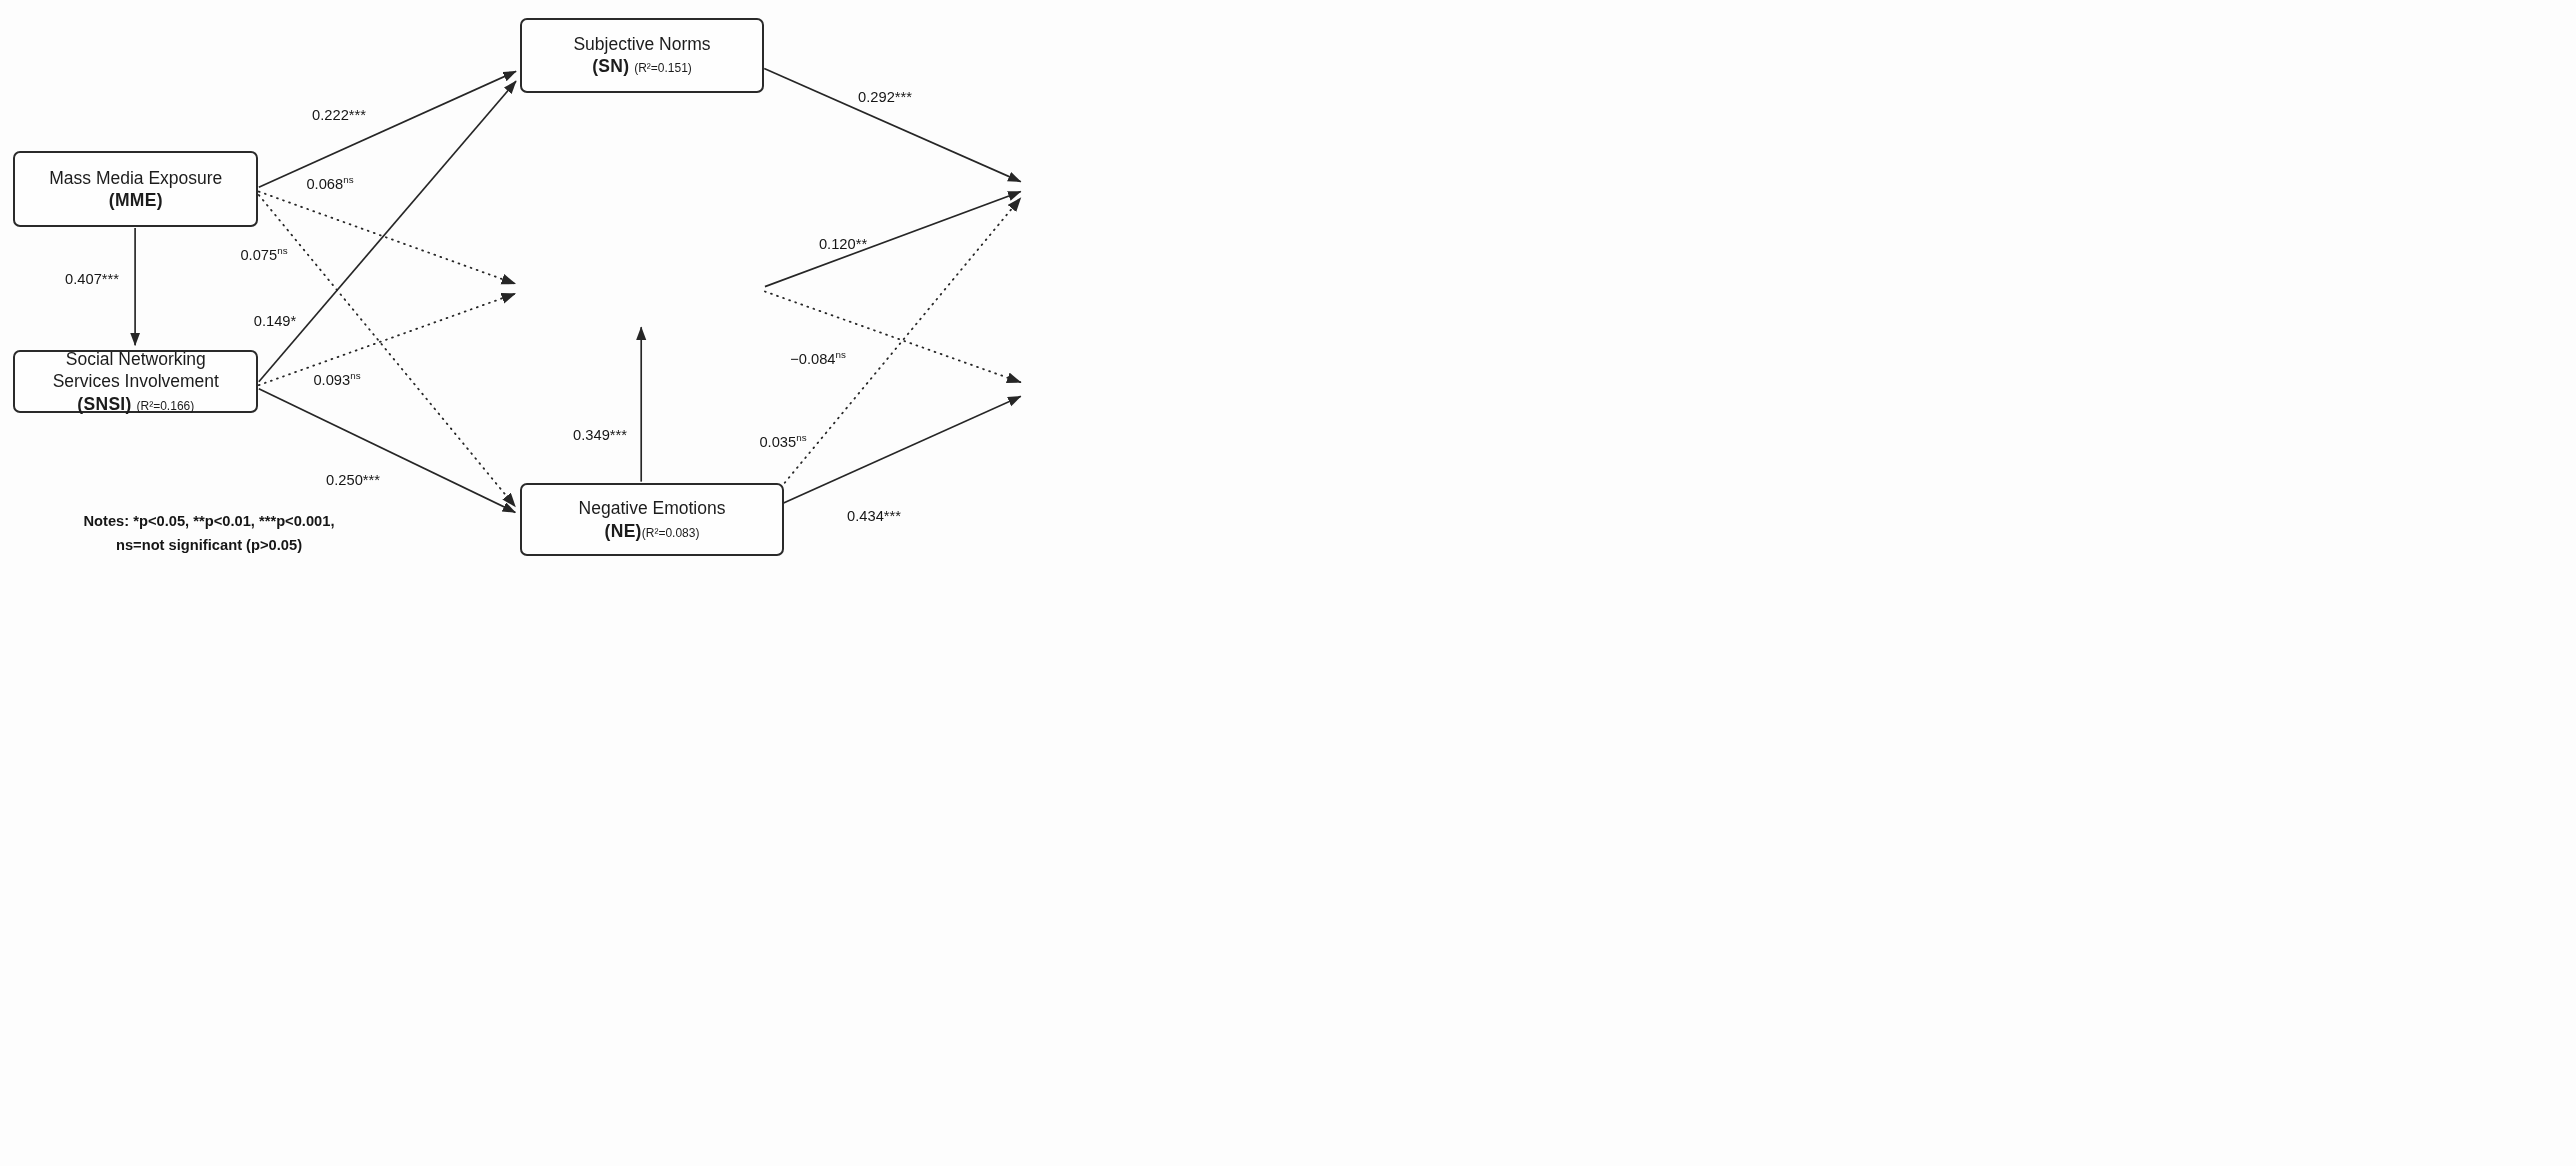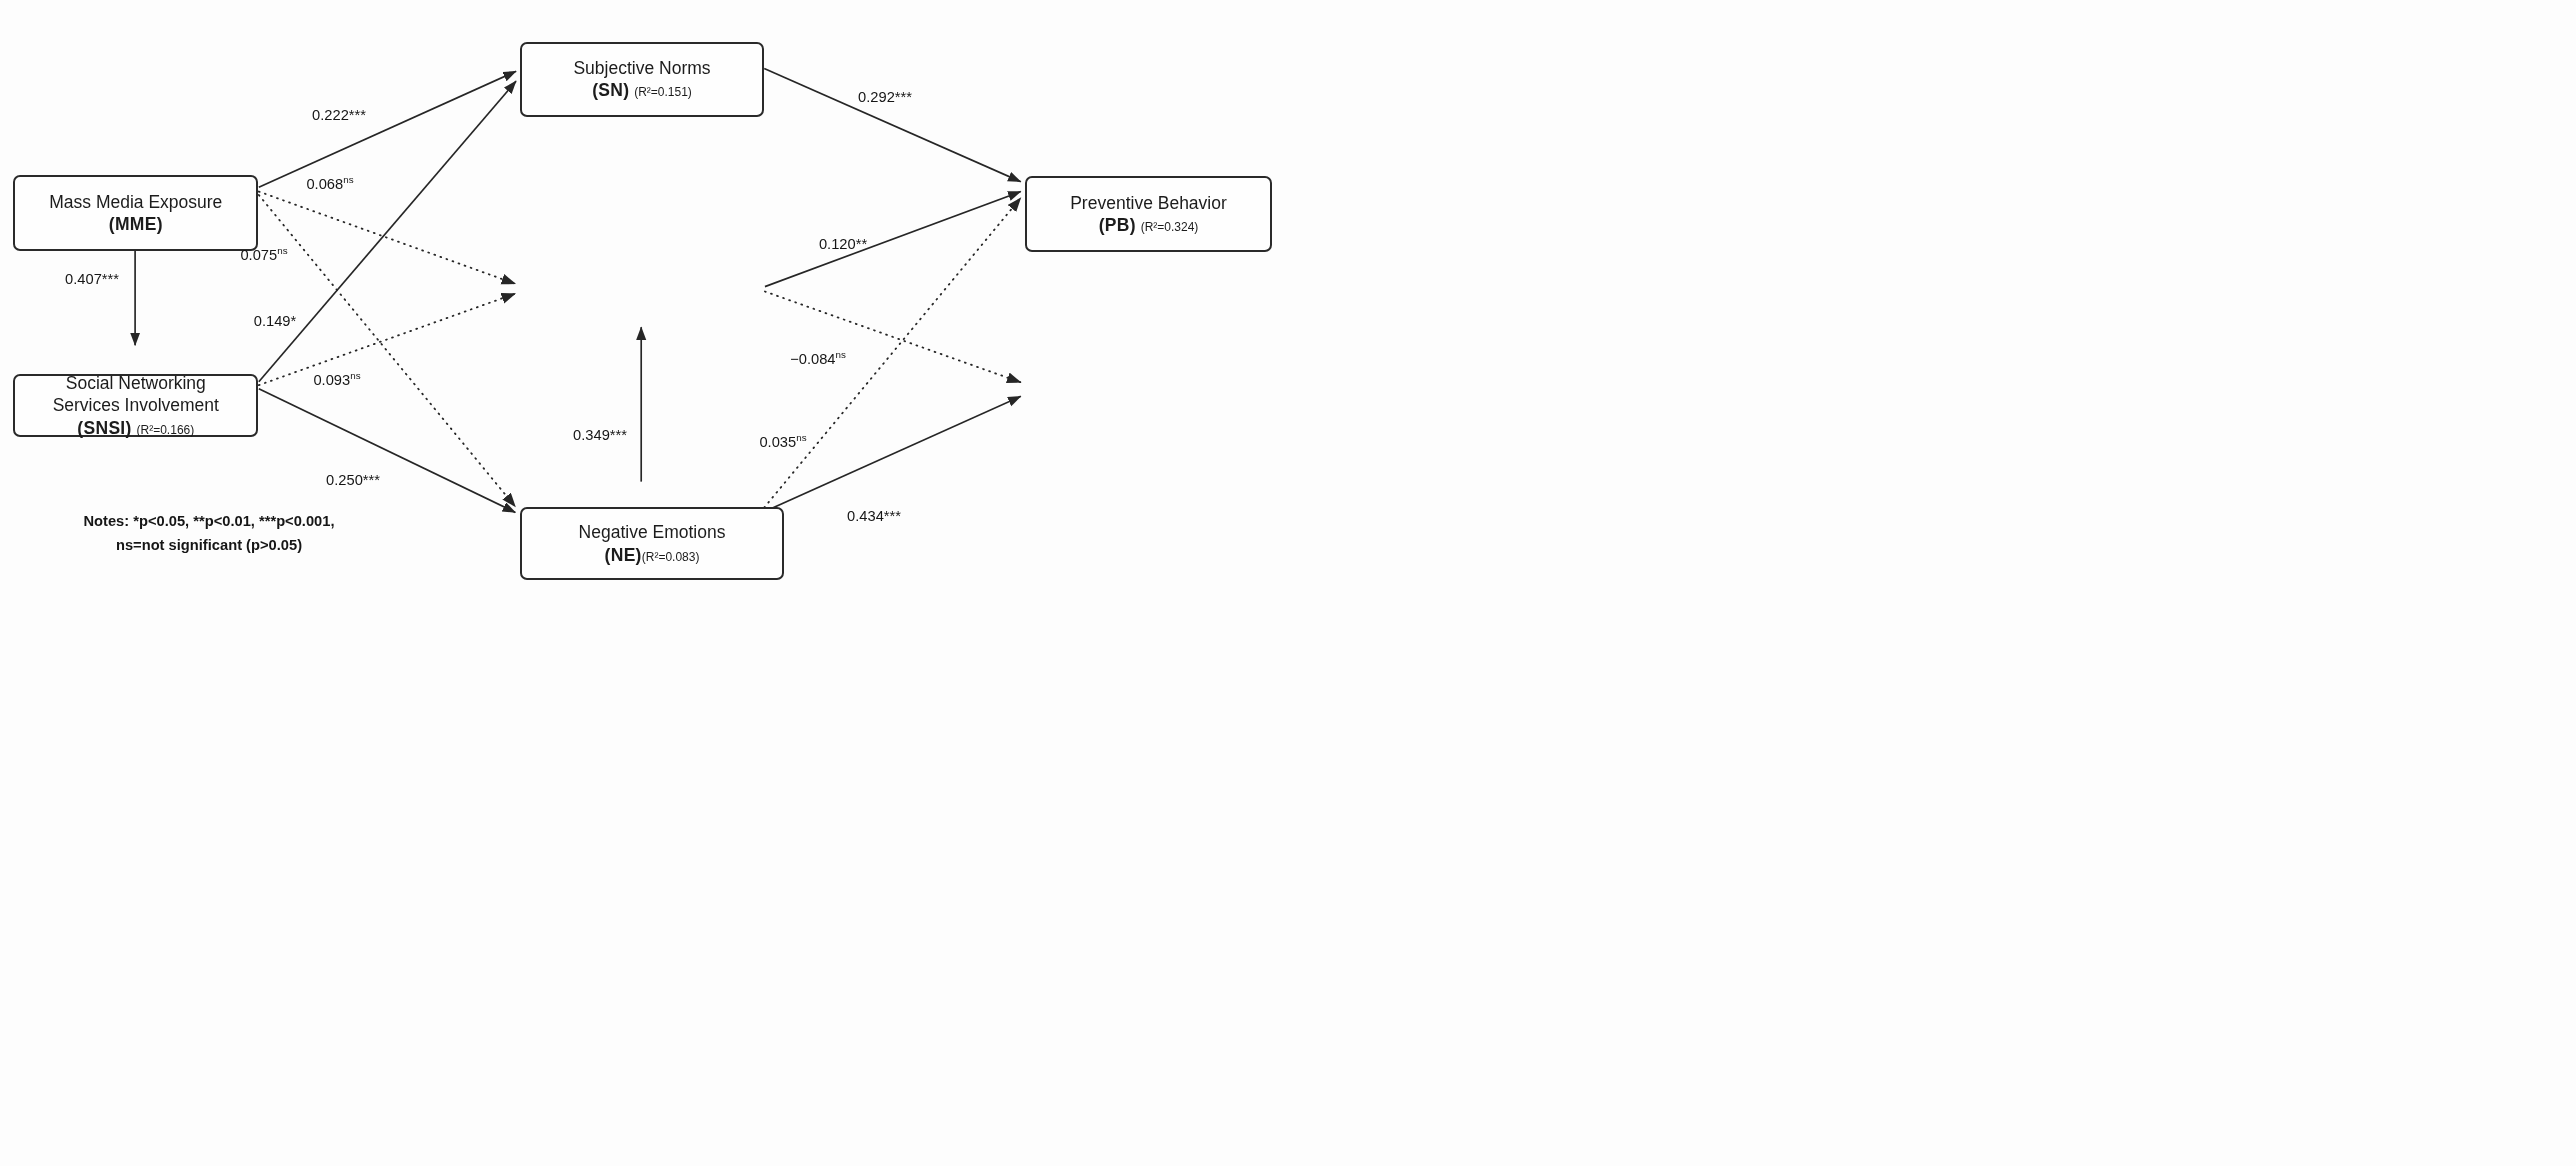--- a/index.html
+++ b/index.html
@@ -15,21 +15,20 @@
   .node{
     position:absolute;
     box-sizing:border-box;
     background:#fefefe;
     border:2.8px solid #2a2a2a;
     border-radius:7px;
     display:flex;flex-direction:column;
     align-items:center;justify-content:center;
     text-align:center;
     line-height:1.26;
-    margin-top:24px;
   }
   .nline{font-size:17.5px;font-weight:normal;color:#1c1c1c;white-space:nowrap;}
   .abbr{font-weight:bold;letter-spacing:0.3px;}
   .r2{font-size:12px;font-weight:normal;}
   .plabel{
     position:absolute;
     transform:translate(-50%,-50%);
     font-size:14.7px;
     white-space:nowrap;
     color:#161616;
@@ -85,24 +84,20 @@
     <div class="nline">Subjective Norms</div>
     <div class="nline"><span class="abbr">(SN)</span> <span class="r2">(R²=0.151)</span></div>
   </div>
 
 
   <div class="node" style="left:520px;top:483px;width:264px;height:73px">
     <div class="nline">Negative Emotions</div>
     <div class="nline"><span class="abbr">(NE)</span><span class="r2">(R²=0.083)</span></div>
   </div>
 
-  <div class="node" style="left:1025px;top:152px;width:247px;height:76px">
-    <div class="nline">Preventive Behavior</div>
-    <div class="nline"><span class="abbr">(PB)</span> <span class="r2">(R²=0.324)</span></div>
-  </div>
 
 
   <div class="plabel" style="left:339px;top:115px"><span>0.222***</span><sup></sup></div>
   <div class="plabel" style="left:330px;top:184px"><span>0.068</span><sup>ns</sup></div>
   <div class="plabel" style="left:92px;top:279px"><span>0.407***</span><sup></sup></div>
   <div class="plabel" style="left:264px;top:255px"><span>0.075</span><sup>ns</sup></div>
   <div class="plabel" style="left:275px;top:321px"><span>0.149*</span><sup></sup></div>
   <div class="plabel" style="left:337px;top:380px"><span>0.093</span><sup>ns</sup></div>
   <div class="plabel" style="left:353px;top:480px"><span>0.250***</span><sup></sup></div>
   <div class="plabel" style="left:885px;top:97px"><span>0.292***</span><sup></sup></div>

